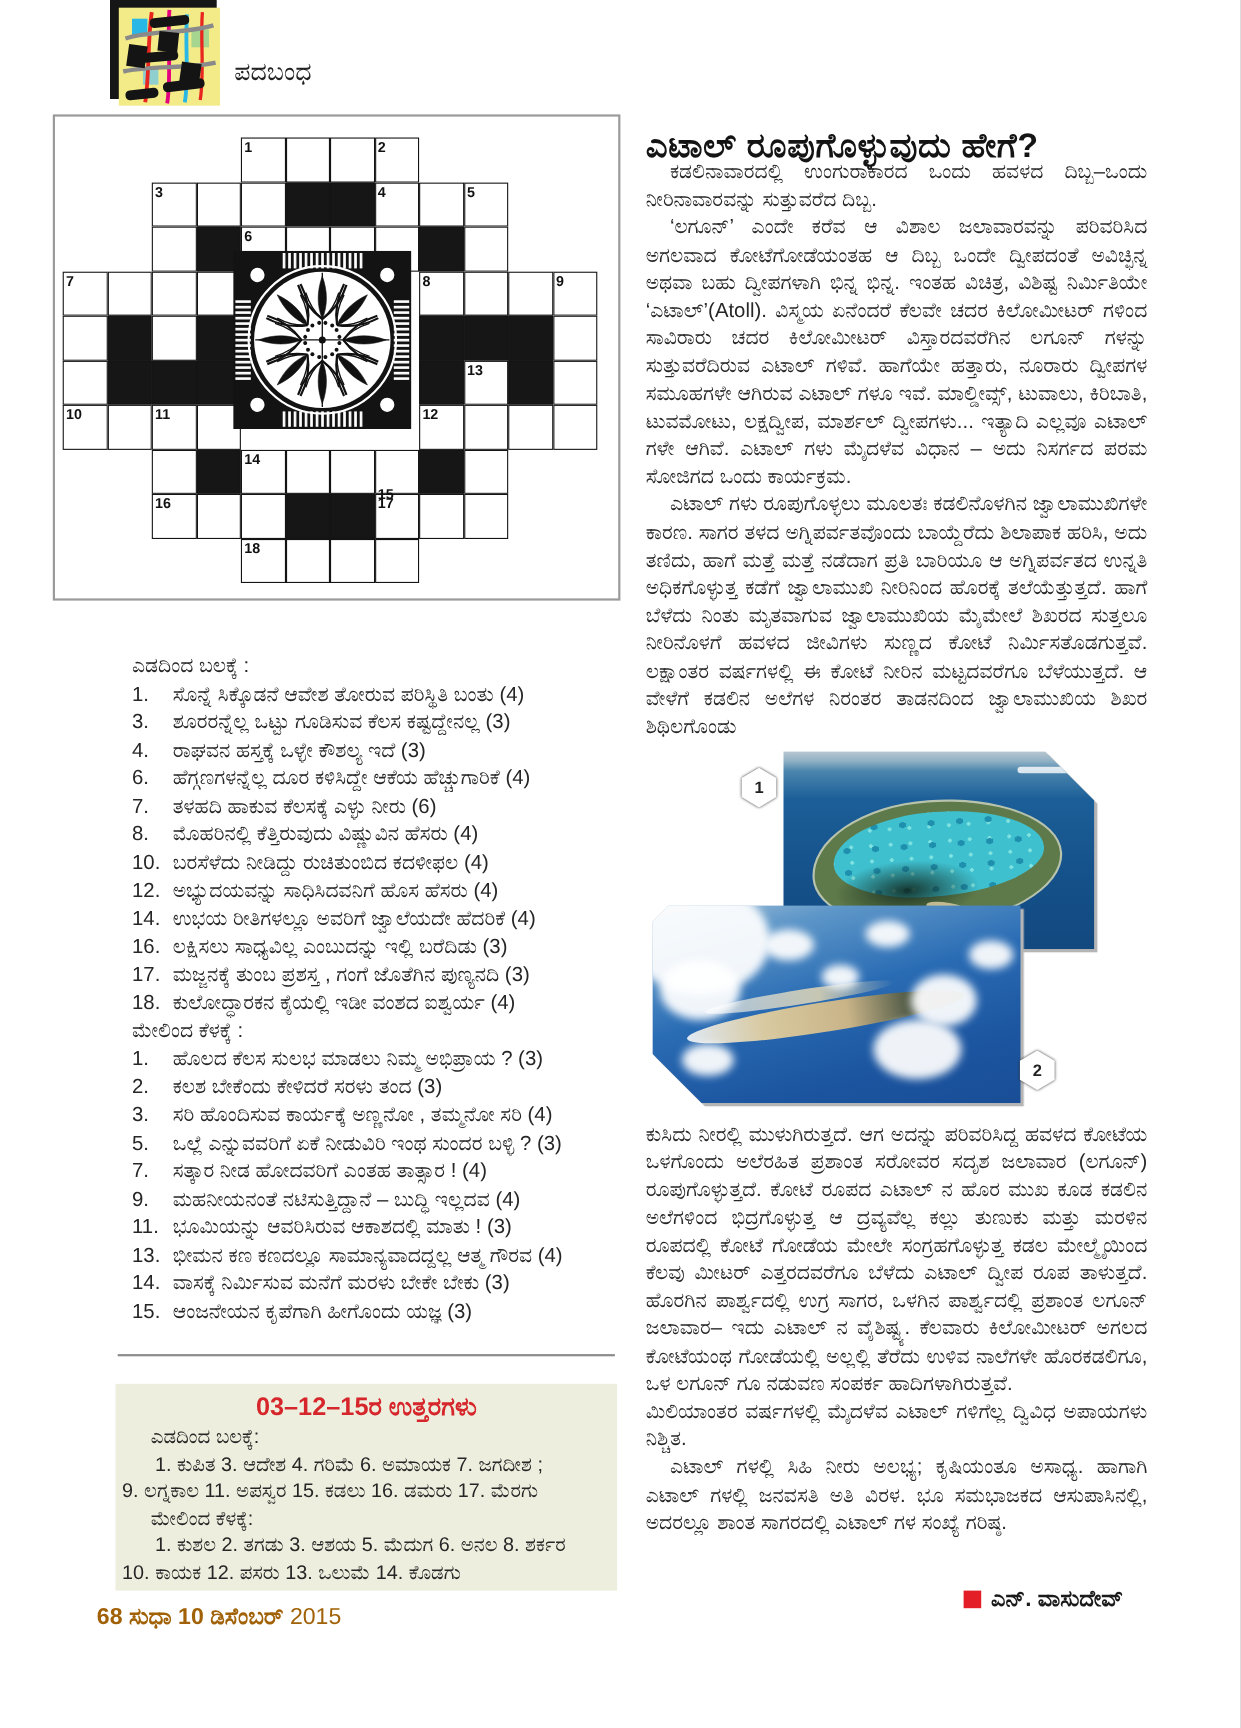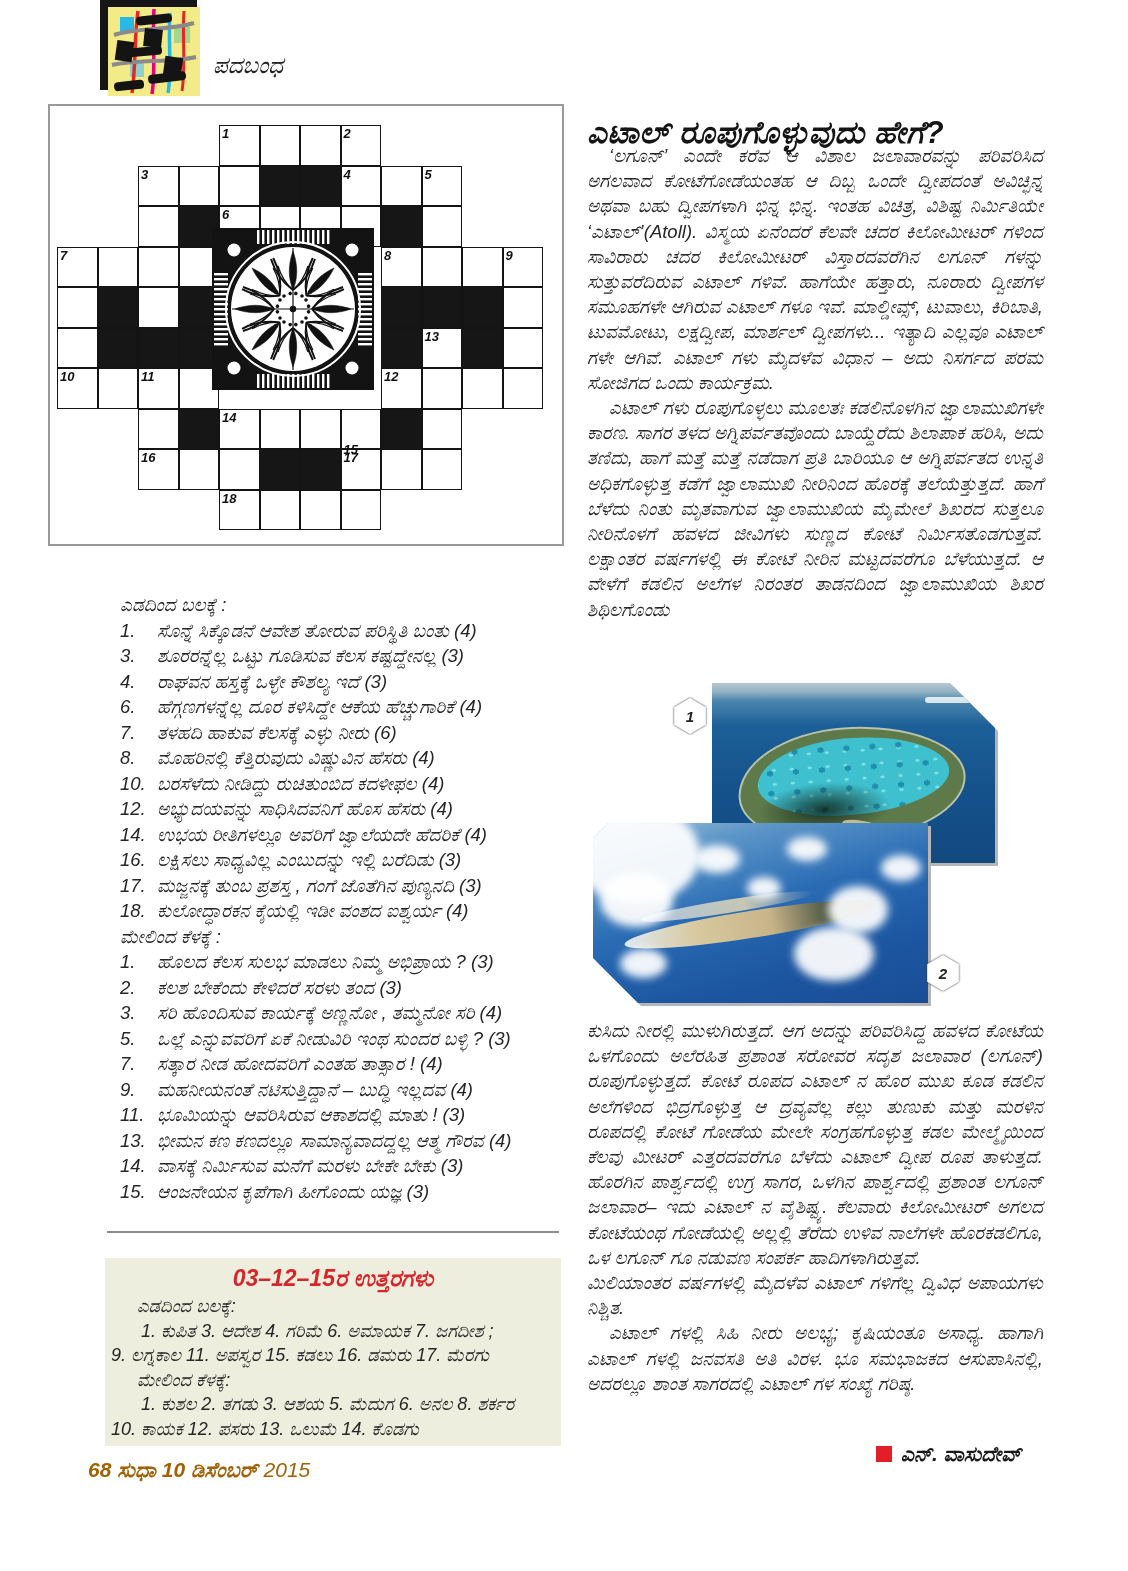--- a/index.html
+++ b/index.html
@@ -1,17 +1,17 @@
 <!DOCTYPE html>
 <html lang="kn"><head>
 <meta charset="utf-8">
 <style>
   html,body{margin:0;padding:0;background:#9a9a9a;}
   .page{position:relative;width:1128px;height:1571px;background:#ffffff;
-        font-family:"Liberation Sans","DejaVu Sans",sans-serif;color:#1c1c1c;overflow:hidden;margin:0 auto;font-style:italic;}
+        font-family:"Liberation Sans","DejaVu Sans",sans-serif;color:#1c1c1c;overflow:hidden;margin:0 auto;}
 
   
   .logo-frame{position:absolute;left:100px;top:0;width:97px;height:90px;background:#161616;}
   .logo-tile{position:absolute;left:108px;top:7px;width:92px;height:89px;background:#f2eb87;overflow:hidden;}
   .logo-label{position:absolute;left:213px;top:52px;font-size:23px;color:#222;}
 
   
   .cw-box{position:absolute;left:48px;top:104px;width:516px;height:442px;border:2px solid #9a9a9a;box-sizing:border-box;background:#fff;}
   .cw-grid{position:absolute;left:7px;top:19px;width:486px;height:405px;}
   .cell{position:absolute;width:40.5px;height:40.5px;box-sizing:border-box;border:1px solid #141414;}
@@ -360,20 +360,21 @@
         <div class="ans-line ans-in">1. ಕುಪಿತ 3. ಆದೇಶ 4. ಗರಿಮೆ 6. ಅಮಾಯಕ 7.  ಜಗದೀಶ ;</div>
         <div class="ans-line ans-out">9.  ಲಗ್ನಕಾಲ 11. ಅಪಸ್ವರ 15. ಕಡಲು 16. ಡಮರು 17. ಮೆರಗು</div>
         <div class="ans-line ans-head">ಮೇಲಿಂದ ಕೆಳಕ್ಕೆ:</div>
         <div class="ans-line ans-in">1. ಕುಶಲ 2. ತಗಡು 3. ಆಶಯ 5. ಮೆದುಗ  6. ಅನಲ 8. ಶರ್ಕರ</div>
         <div class="ans-line ans-out">10. ಕಾಯಕ 12. ಪಸರು 13. ಒಲುಮೆ  14. ಕೊಡಗು</div>
       </div>
   </div>
 
   <h1 class="article-title">ಎಟಾಲ್ ರೂಪುಗೊಳ್ಳುವುದು ಹೇಗೆ?</h1>
   <div class="article-top">
+    <p>ಕಡಲಿನಾವಾರದಲ್ಲಿ ಉಂಗುರಾಕಾರದ ಒಂದು ಹವಳದ ದಿಬ್ಬ–ಒಂದು ನೀರಿನಾವಾರವನ್ನು ಸುತ್ತುವರೆದ ದಿಬ್ಬ.</p>
     <p>‘ಲಗೂನ್’ ಎಂದೇ ಕರೆವ ಆ ವಿಶಾಲ ಜಲಾವಾರವನ್ನು ಪರಿವರಿಸಿದ ಅಗಲವಾದ ಕೋಟೆಗೋಡೆಯಂತಹ ಆ ದಿಬ್ಬ ಒಂದೇ ದ್ವೀಪದಂತೆ ಅವಿಚ್ಛಿನ್ನ ಅಥವಾ ಬಹು ದ್ವೀಪಗಳಾಗಿ ಭಿನ್ನ ಭಿನ್ನ. ಇಂತಹ ವಿಚಿತ್ರ, ವಿಶಿಷ್ಟ ನಿರ್ಮಿತಿಯೇ ‘ಎಟಾಲ್’(Atoll). ವಿಸ್ಮಯ ಏನೆಂದರೆ ಕೆಲವೇ ಚದರ ಕಿಲೋಮೀಟರ್ ಗಳಿಂದ ಸಾವಿರಾರು ಚದರ ಕಿಲೋಮೀಟರ್ ವಿಸ್ತಾರದವರೆಗಿನ ಲಗೂನ್ ಗಳನ್ನು ಸುತ್ತುವರೆದಿರುವ ಎಟಾಲ್ ಗಳಿವೆ.  ಹಾಗೆಯೇ ಹತ್ತಾರು, ನೂರಾರು ದ್ವೀಪಗಳ ಸಮೂಹಗಳೇ ಆಗಿರುವ ಎಟಾಲ್ ಗಳೂ ಇವೆ. ಮಾಲ್ಡೀವ್ಸ್, ಟುವಾಲು, ಕಿರಿಬಾತಿ, ಟುವಮೋಟು, ಲಕ್ಷದ್ವೀಪ, ಮಾರ್ಶಲ್ ದ್ವೀಪಗಳು... ಇತ್ಯಾದಿ ಎಲ್ಲವೂ ಎಟಾಲ್ ಗಳೇ ಆಗಿವೆ. ಎಟಾಲ್ ಗಳು ಮೈದಳೆವ ವಿಧಾನ – ಅದು ನಿಸರ್ಗದ ಪರಮ ಸೋಜಿಗದ ಒಂದು ಕಾರ್ಯಕ್ರಮ.</p>
     <p>ಎಟಾಲ್ ಗಳು ರೂಪುಗೊಳ್ಳಲು ಮೂಲತಃ ಕಡಲಿನೊಳಗಿನ ಜ್ವಾಲಾಮುಖಿಗಳೇ ಕಾರಣ.  ಸಾಗರ ತಳದ ಅಗ್ನಿಪರ್ವತವೊಂದು ಬಾಯ್ದೆರೆದು ಶಿಲಾಪಾಕ ಹರಿಸಿ, ಅದು ತಣಿದು, ಹಾಗೆ ಮತ್ತೆ ಮತ್ತೆ ನಡೆದಾಗ ಪ್ರತಿ ಬಾರಿಯೂ ಆ ಅಗ್ನಿಪರ್ವತದ ಉನ್ನತಿ ಅಧಿಕಗೊಳ್ಳುತ್ತ ಕಡೆಗೆ ಜ್ವಾಲಾಮುಖಿ ನೀರಿನಿಂದ ಹೊರಕ್ಕೆ ತಲೆಯೆತ್ತುತ್ತದೆ. ಹಾಗೆ ಬೆಳೆದು ನಿಂತು ಮೃತವಾಗುವ ಜ್ವಾಲಾಮುಖಿಯ ಮೈಮೇಲೆ  ಶಿಖರದ ಸುತ್ತಲೂ ನೀರಿನೊಳಗೆ ಹವಳದ ಜೀವಿಗಳು ಸುಣ್ಣದ ಕೋಟೆ ನಿರ್ಮಿಸತೊಡಗುತ್ತವೆ. ಲಕ್ಷಾಂತರ ವರ್ಷಗಳಲ್ಲಿ ಈ ಕೋಟೆ ನೀರಿನ ಮಟ್ಟದವರೆಗೂ ಬೆಳೆಯುತ್ತದೆ. ಆ ವೇಳೆಗೆ ಕಡಲಿನ ಅಲೆಗಳ ನಿರಂತರ ತಾಡನದಿಂದ ಜ್ವಾಲಾಮುಖಿಯ ಶಿಖರ ಶಿಥಿಲಗೊಂಡು</p>
   </div>
 
   <div class="photos">
     <div class="photo-wrap photo1-wrap">
       <div class="photo photo1">
         <div class="atoll1">
           <div class="lagoon1"></div>
           <div class="reef-shadow1"></div>

